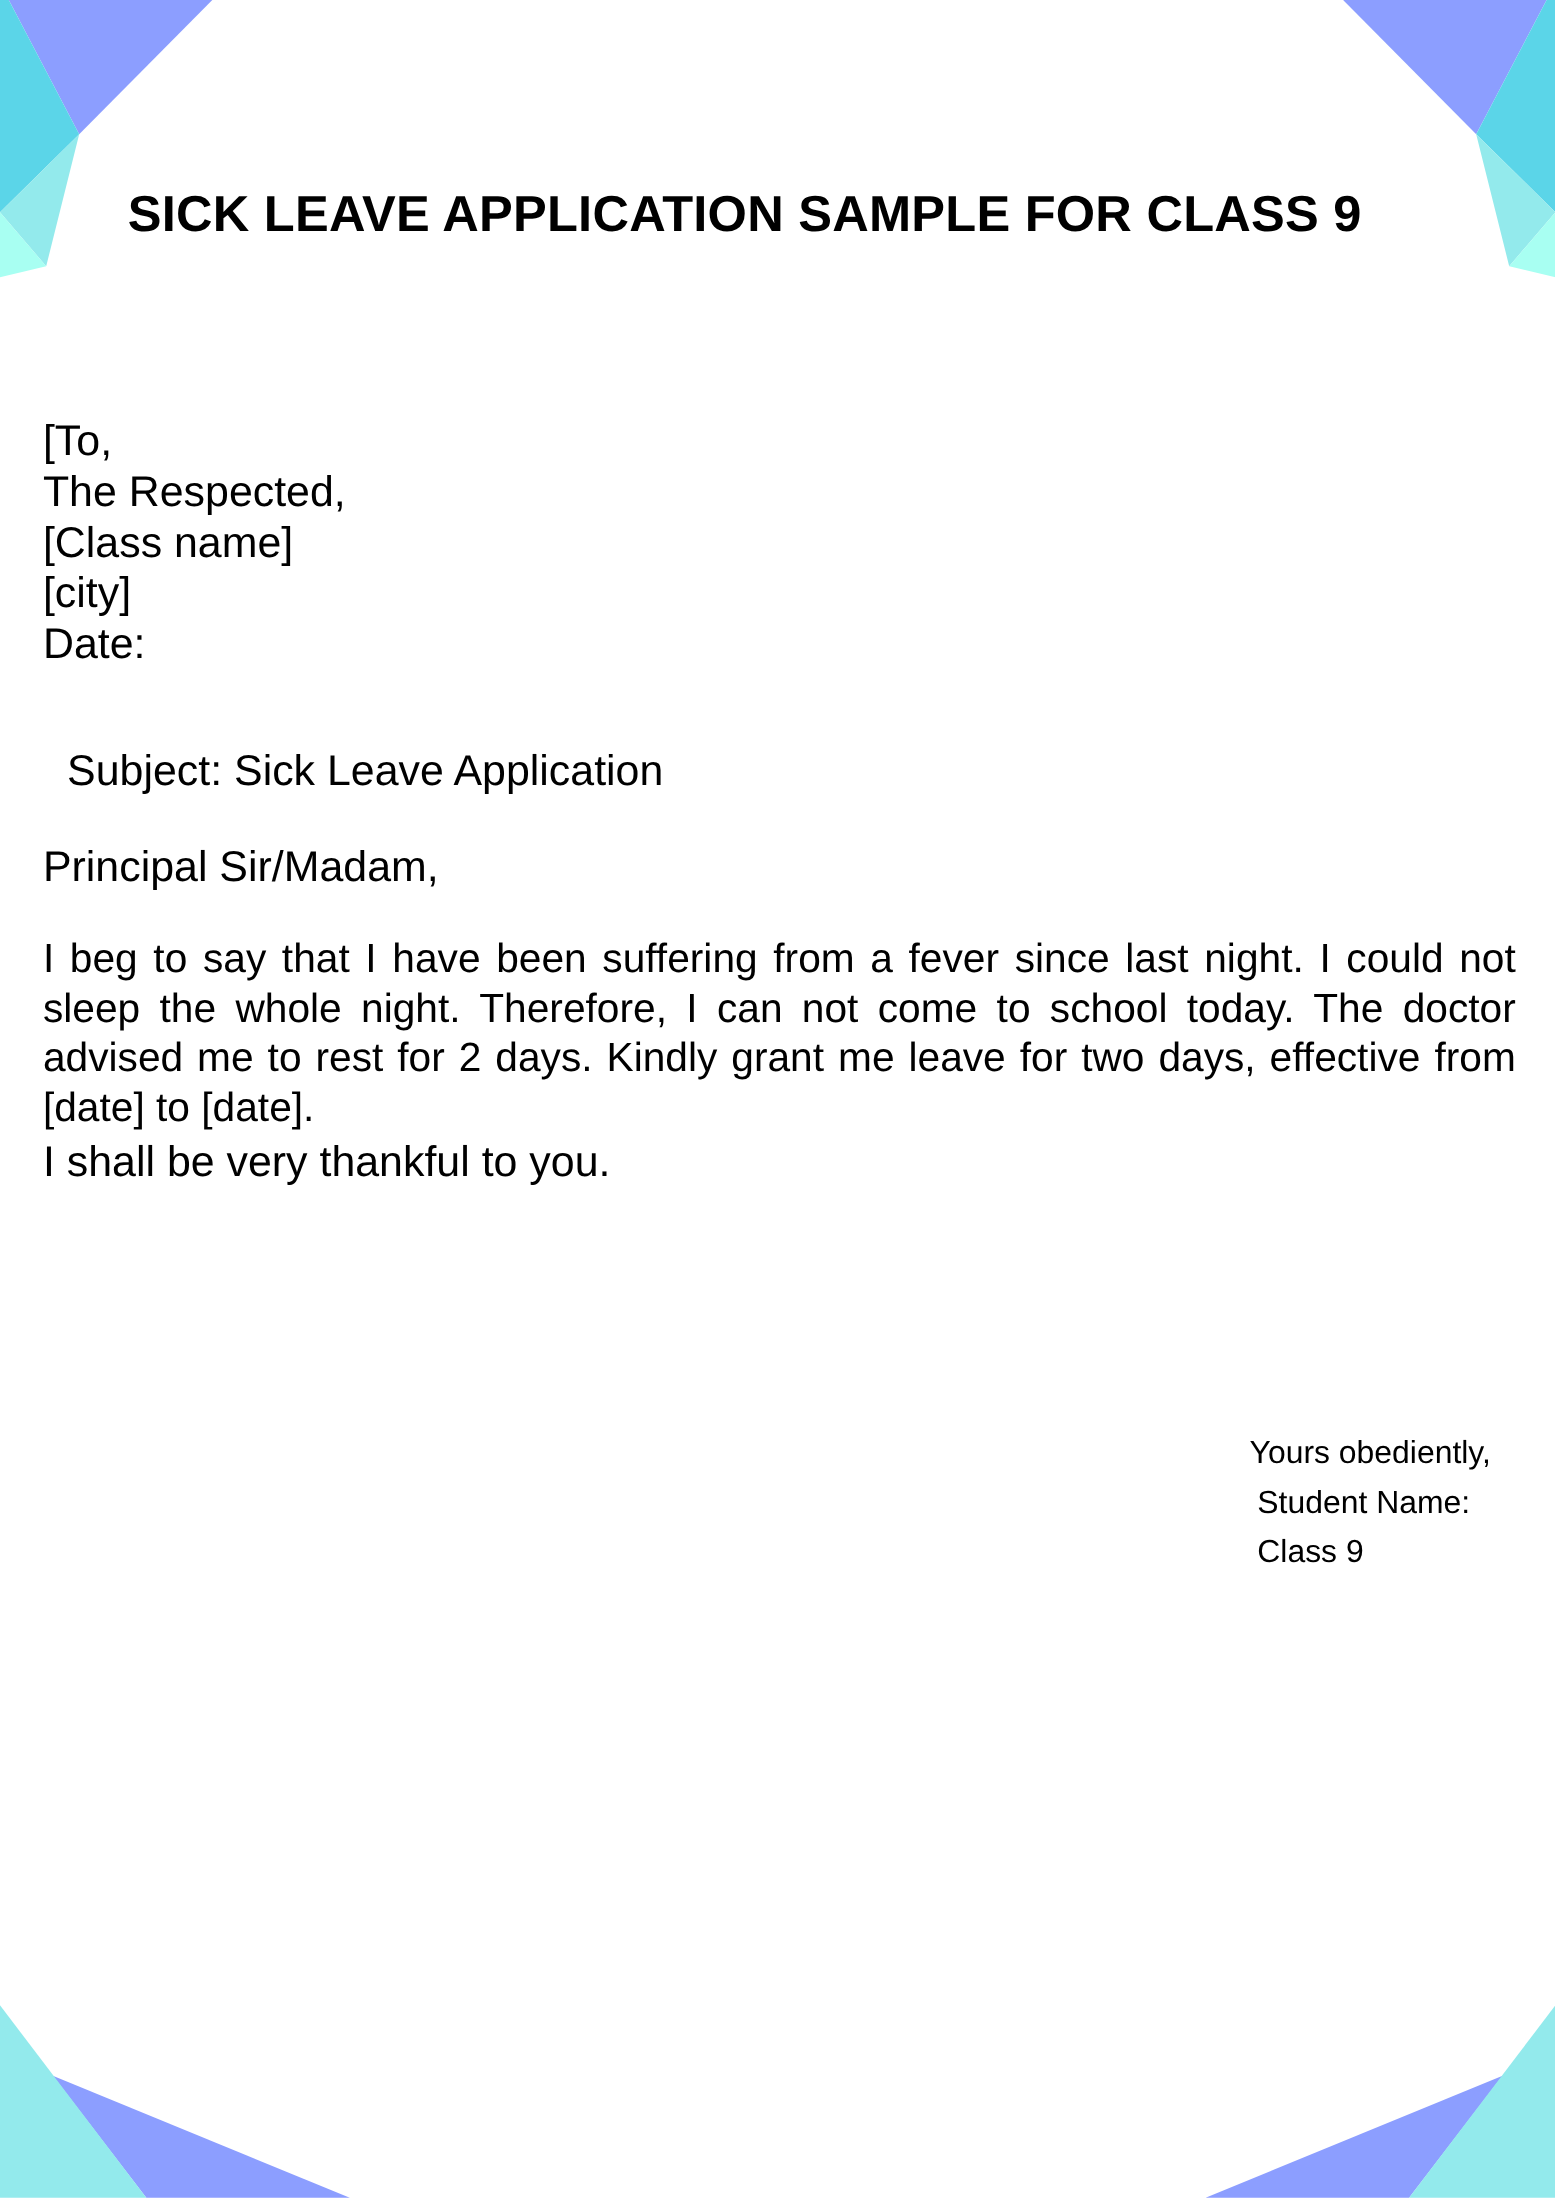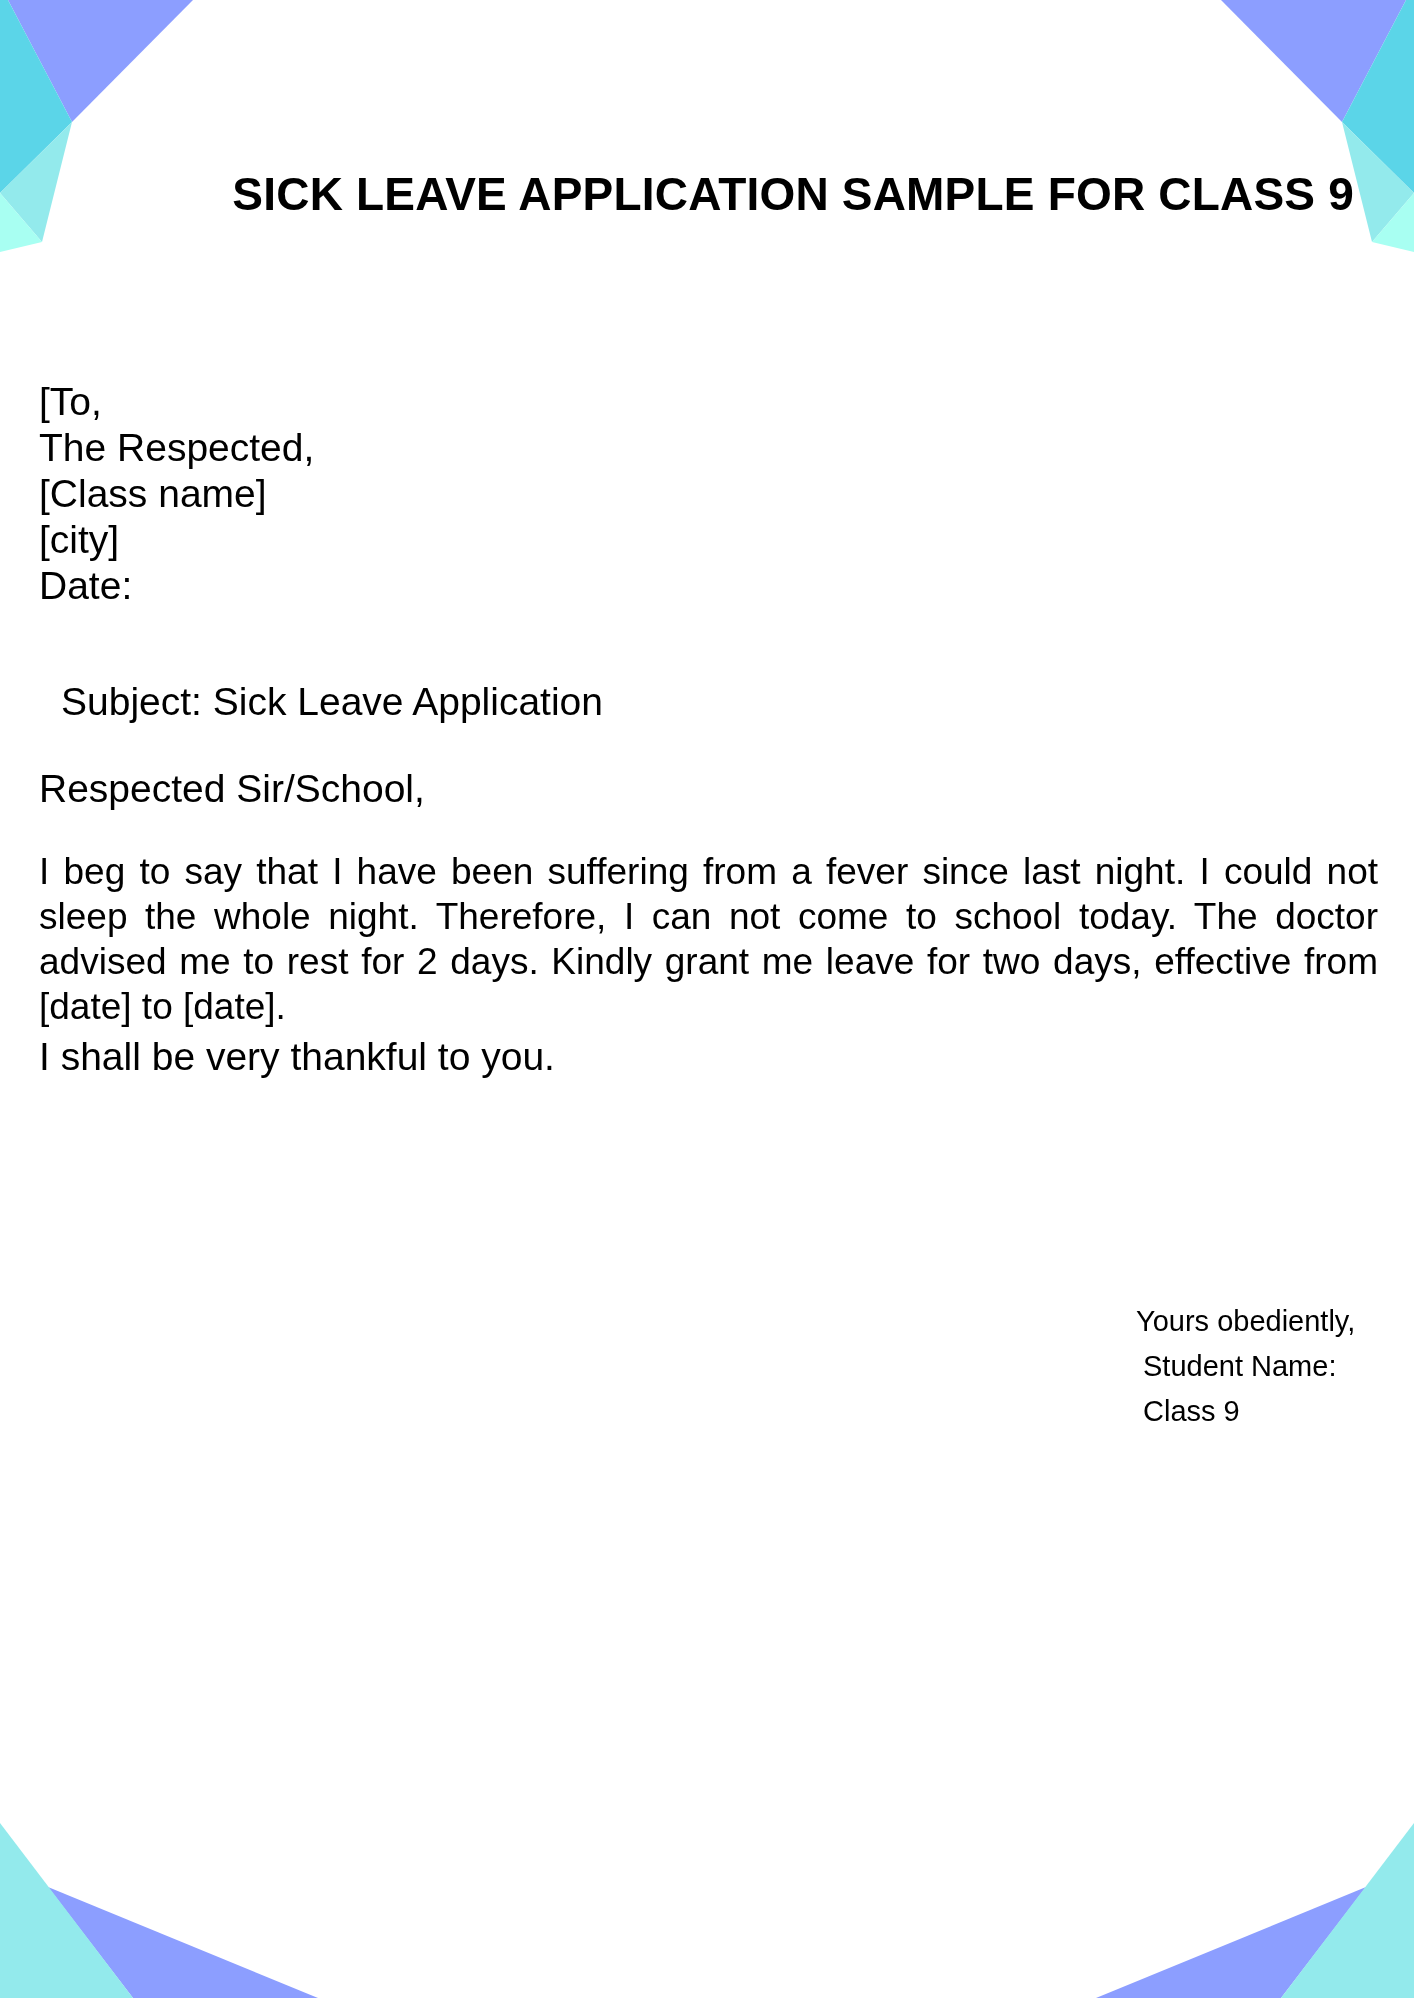--- a/index.html
+++ b/index.html
@@ -1,19 +1,19 @@
 <!DOCTYPE html>
 <html><head>
 <meta charset="utf-8">
 <style>
   html, body { margin:0; padding:0; background:#ffffff; }
   body { width:1414px; height:2000px; position:relative; overflow:hidden;
          font-family:"Liberation Sans", sans-serif; color:#000; }
   .decor { position:absolute; left:0; top:0; width:1414px; height:2000px; pointer-events:none; }
-  .title { position:absolute; left:0; width:1354px; top:166px; text-align:right;
+  .title { position:absolute; left:0; width:1354px; top:166px; text-align:center;
            font-weight:bold; font-size:46px; line-height:56px; letter-spacing:0.2px; margin:0; }
   .block { position:absolute; left:39px; font-size:39px; line-height:46px; margin:0; }
   .line { display:block; white-space:nowrap; }
   .para { position:absolute; left:39px; width:1339px; top:849px; font-size:37px; line-height:45px;
           text-align:justify; margin:0; }
   .sign { position:absolute; left:1136px; top:1299px; font-size:29px; line-height:45px; }
   .sign .indent { padding-left:7px; }
 </style>
 </head>
 <body>
@@ -46,21 +46,21 @@
 <div class="block" style="top:379px;">
   <span class="line">[To,</span>
   <span class="line">The Respected,</span>
   <span class="line">[Class name]</span>
   <span class="line">[city]</span>
   <span class="line">Date:</span>
 </div>
 
 <p class="block" style="top:679px;margin-left:22px;">Subject: Sick Leave Application</p>
 
-<p class="block" style="top:766px;">Respected Sir/School,</p>
+<p class="block" style="top:766px;">Principal Sir/Madam,</p>
 
 <p class="para">I beg to say that I have been suffering from a fever since last night. I could not sleep the whole night. Therefore, I can not come to school today. The doctor advised me to rest for 2 days. Kindly grant me leave for two days, effective from [date] to [date].</p>
 
 <p class="block" style="top:1034px;">I shall be very thankful to you.</p>
 
 <div class="sign">
   <span class="line">Yours obediently,</span>
   <span class="line indent">Student Name:</span>
   <span class="line indent">Class 9</span>
 </div>

